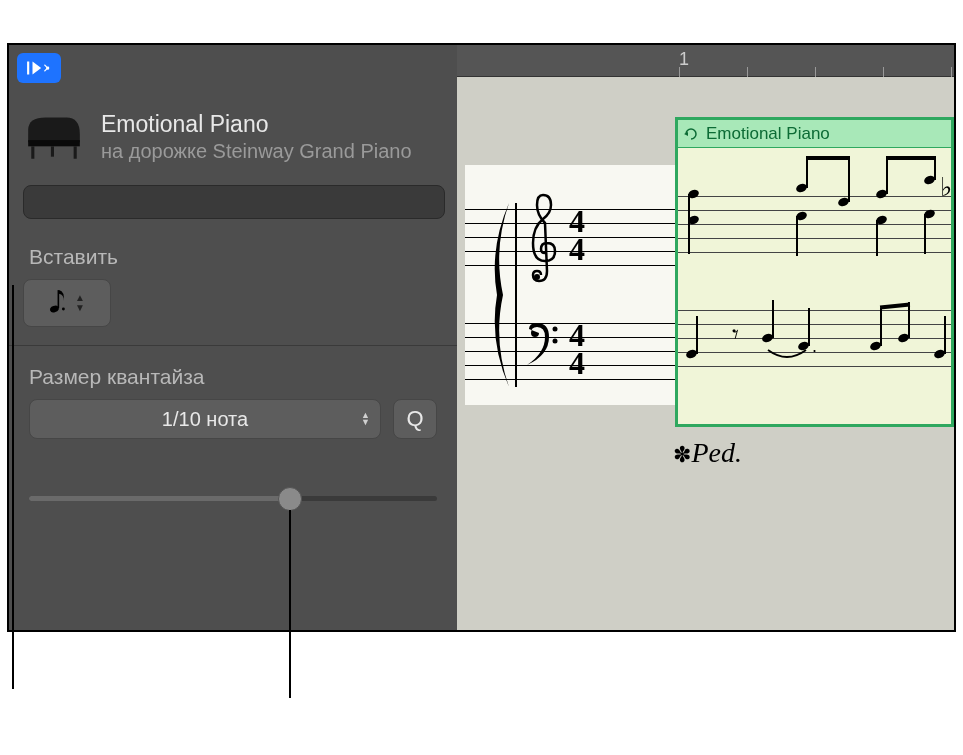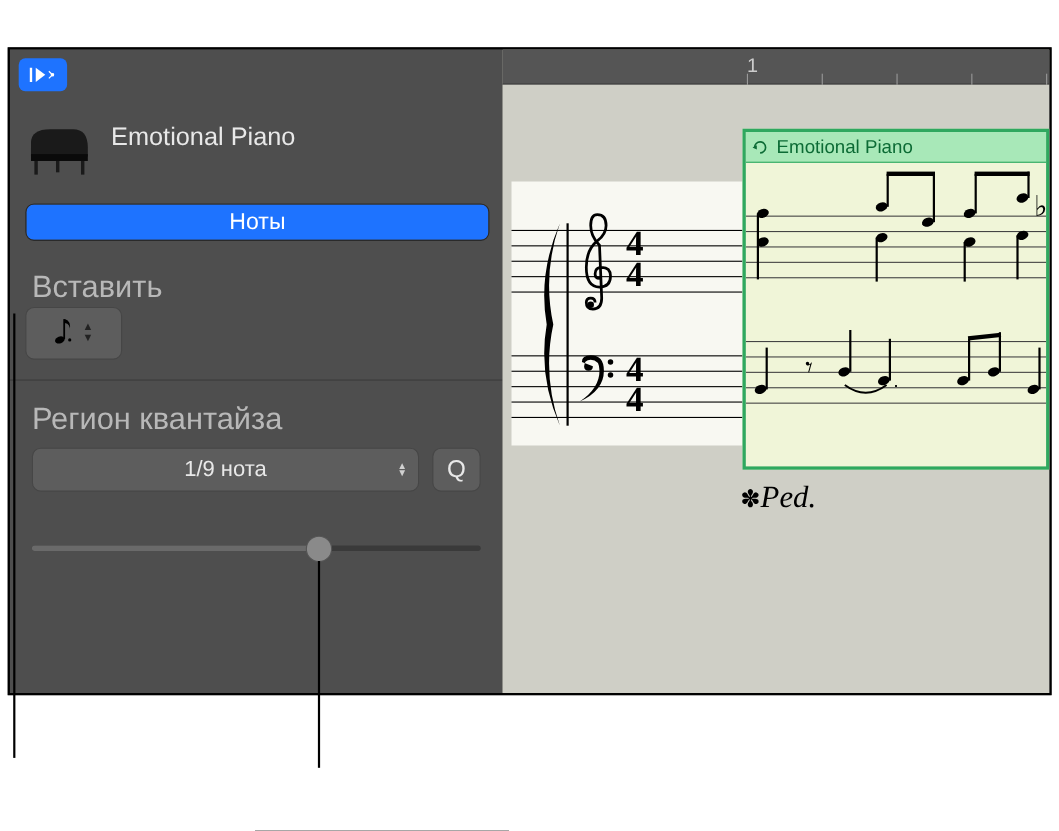--- a/index.html
+++ b/index.html
@@ -75,21 +75,21 @@
     font-size: 21px;
     color: #d0d0d0;
     cursor: pointer;
   }
   .seg-item.active {
     background: #1e73ff;
     color: #fff;
     border-radius: 6px;
   }
   .section-label {
-    font-size: 28px;
+    font-size: 21px;
     color: #b8b8b8;
   }
   .insert-section {
     position: absolute;
     left: 20px; top: 200px;
   }
   .insert-popup {
     position: absolute;
     left: 14px; top: 234px;
     width: 88px; height: 48px;
@@ -317,25 +317,25 @@
         <svg viewBox="0 0 60 48" width="62" height="50">
           <path d="M5 30 L5 18 Q5 6 22 6 L42 6 Q55 6 55 22 L55 30 Z" fill="#1a1a1a"></path>
           <rect x="5" y="28" width="50" height="6" fill="#0a0a0a"></rect>
           <rect x="8" y="34" width="3" height="12" fill="#1a1a1a"></rect>
           <rect x="49" y="34" width="3" height="12" fill="#1a1a1a"></rect>
           <rect x="27" y="34" width="3" height="10" fill="#1a1a1a"></rect>
         </svg>
       </div>
       <div>
         <div class="title-line">Emotional Piano</div>
+        <div class="subtitle-line">на дорожке Steinway Grand Piano</div>
       </div>
     </div>
 
     <div class="seg-control">
-      <div class="seg-item active">Ноты</div>
     </div>
 
     <div class="insert-section">
       <div class="section-label">Вставить</div>
     </div>
     <div class="insert-popup">
       <span class="note-glyph">
         <svg viewBox="0 0 20 30" width="18" height="28">
           <ellipse cx="6" cy="25" rx="5" ry="3.5" fill="#000" transform="rotate(-20 6 25)"></ellipse>
           <rect x="9.5" y="4" width="1.8" height="20" fill="#000"></rect>
@@ -345,24 +345,24 @@
       </span>
       <span class="stepper">
         <span>▲</span>
           <span>▼</span>
       </span>
     </div>
 
     <div class="divider"></div>
 
     <div class="quantize-section">
-      <div class="section-label">Регион квантайза</div>
+      <div class="section-label">Размер квантайза</div>
       <div class="quantize-row">
         <div class="quantize-popup">
-          <span>1/9 нота</span>
+          <span>1/10 нота</span>
           <span class="chev">
               <span>▲</span>
               <span>▼</span>
             </span>
         </div>
         <div class="q-btn">Q</div>
       </div>
     </div>
 
     <div class="slider-wrap">

